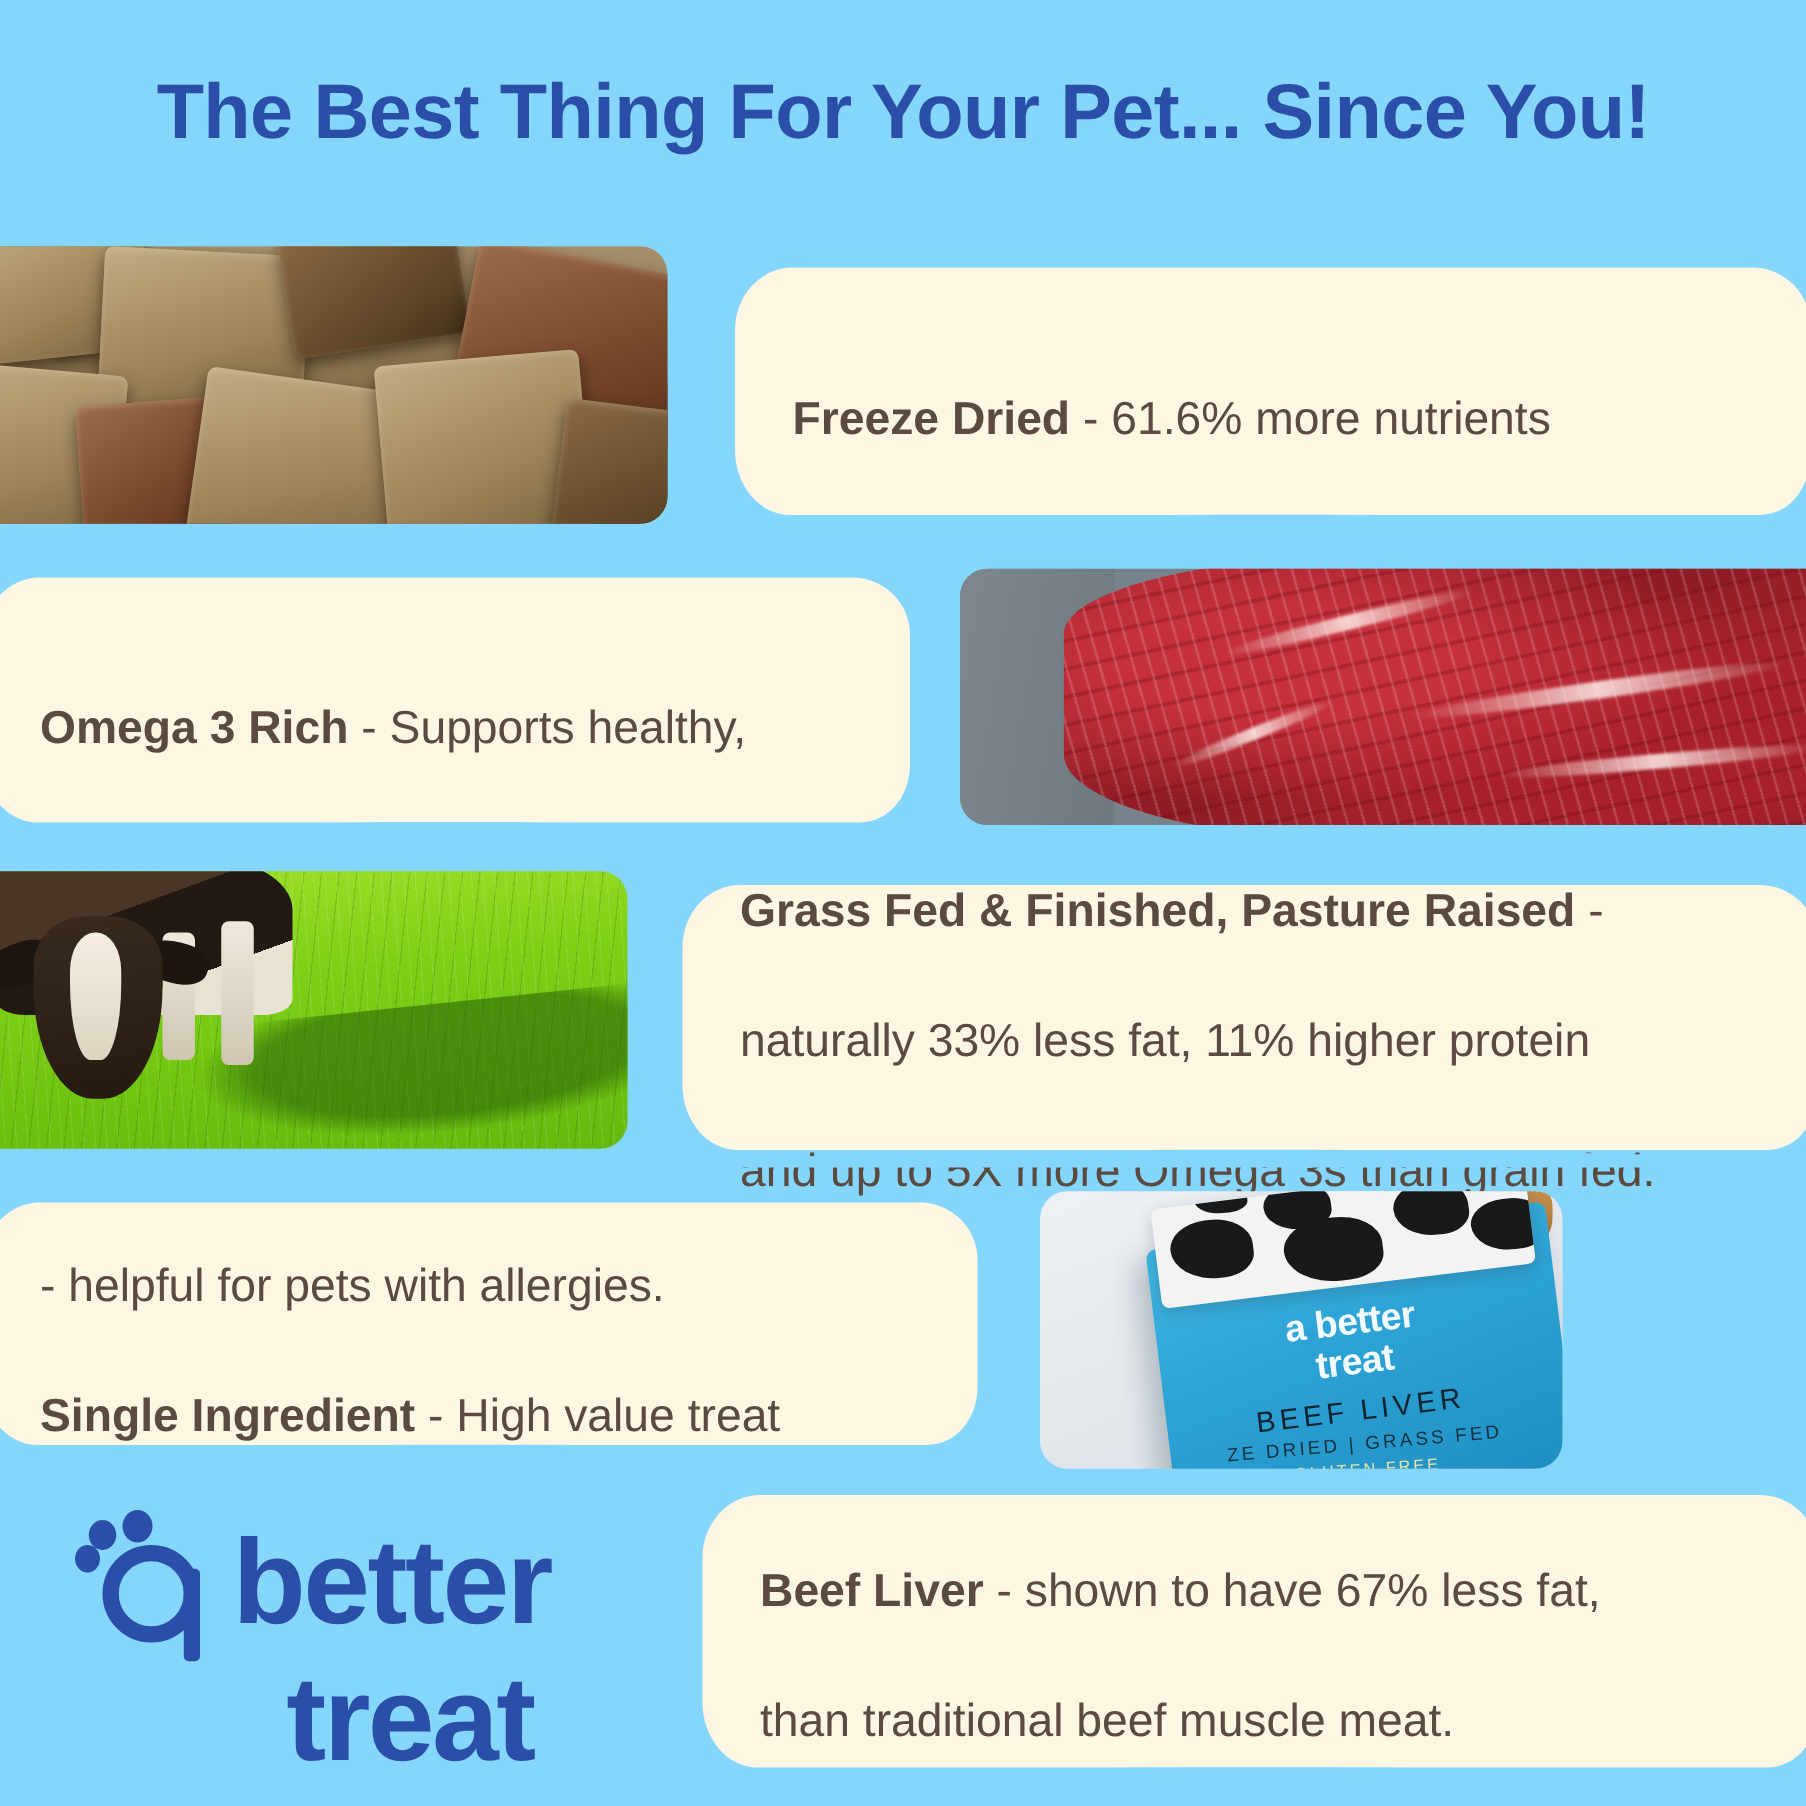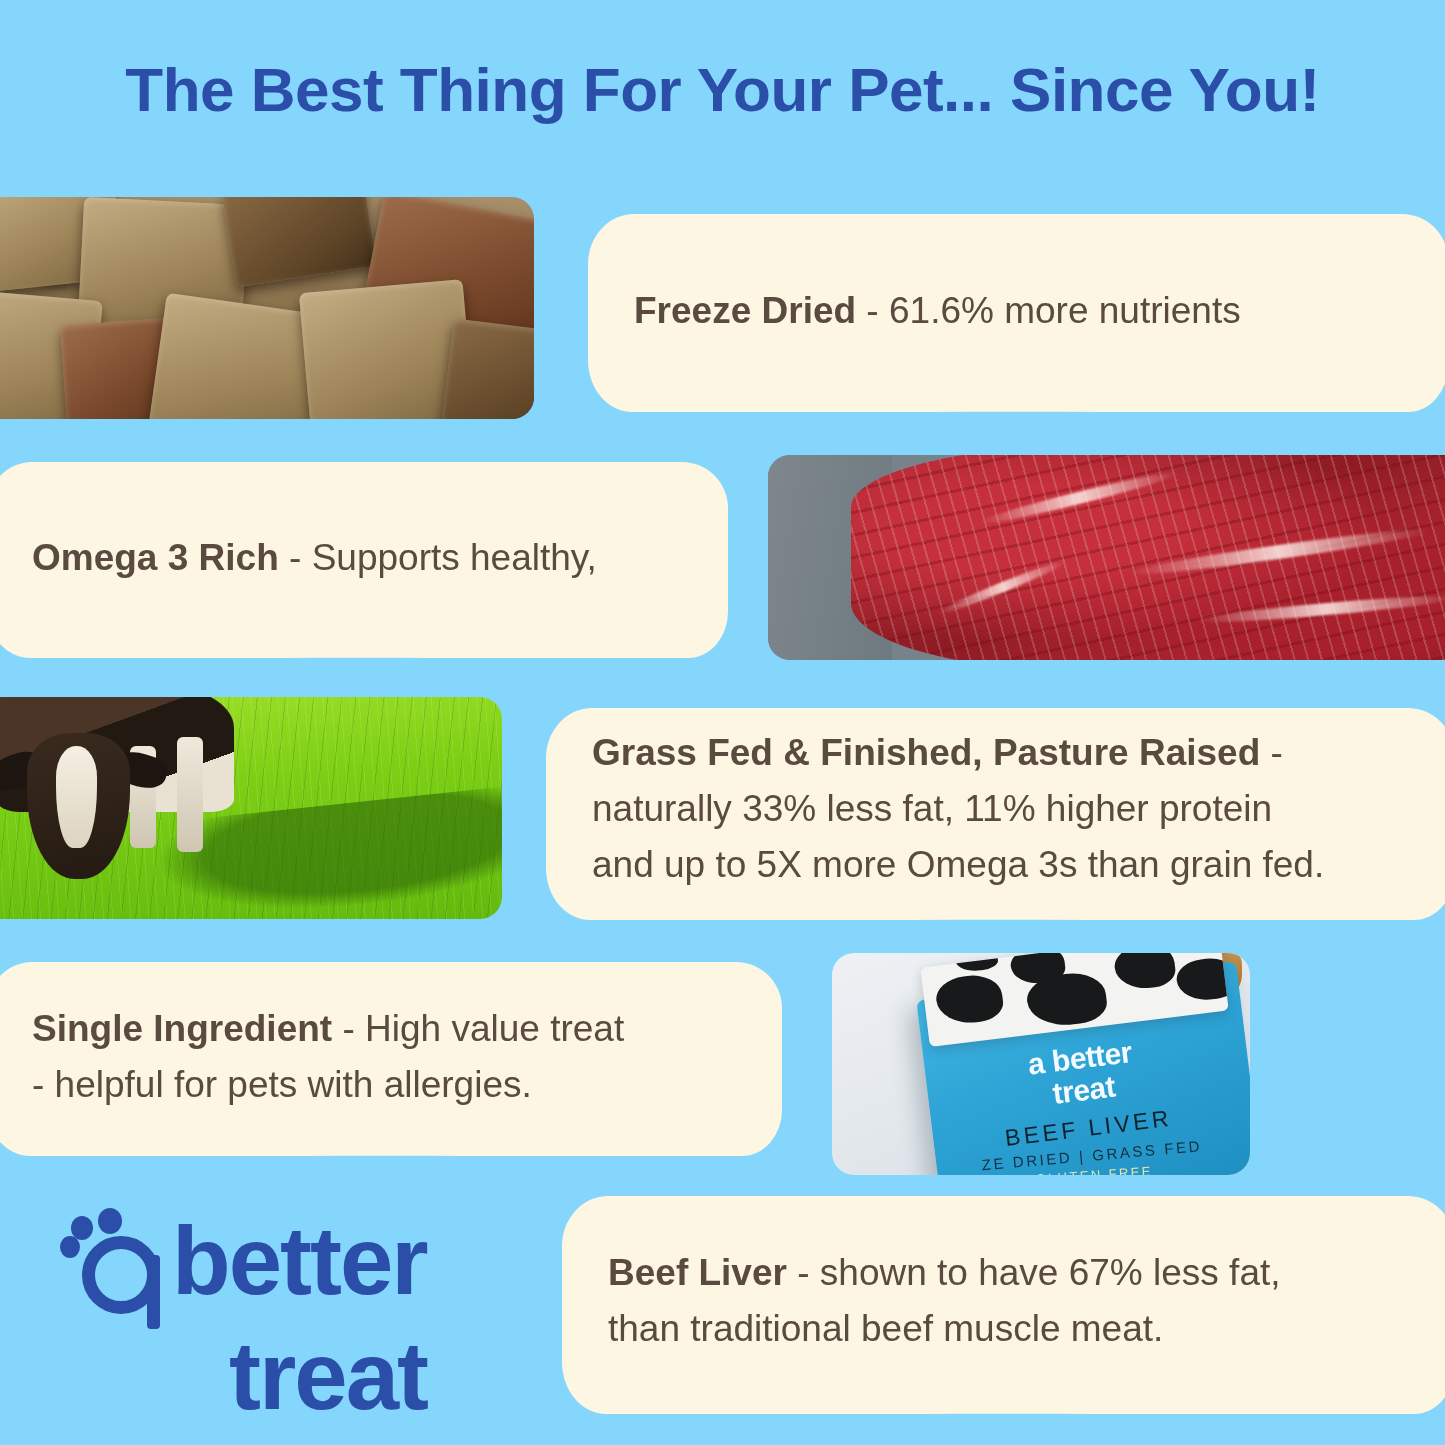--- a/index.html
+++ b/index.html
@@ -50,20 +50,21 @@
     background:#85d6fc;
     border-radius:50% 50% 0 0 / 100% 100% 0 0;
     transform:scaleY(0.55) translateY(20px);
     transform-origin:bottom;
     pointer-events:none;
   }
   .card .line {
     font-size:37px;
     line-height:1.52;
     white-space:nowrap;
+    margin-top:48px;
   }
   .card .line b { font-weight:700; }
 
   
   .photo {
     position:absolute;
     overflow:hidden;
     background:#cfc3ae;
   }
 
@@ -199,21 +200,21 @@
   }
 
   
   .logo{
     position:absolute;
     color:#2b4fa8;
     text-align:center;
     user-select:none;
   }
   .logo-row1{
-    display:flex; align-items:center; 
+    display:flex; align-items:flex-end; gap:14px;
     font-size:96px; font-weight:700; line-height:1; letter-spacing:-2px;
   }
   .paw{ position:relative; width:112px; height:106px; flex:0 0 112px; }
   .paw .pad{
     position:absolute; left:22px; bottom:0;
     width:78px; height:78px;
     border:13px solid #2b4fa8; border-radius:50%;
     box-sizing:border-box;
   }
   .paw .pad::after{
@@ -284,24 +285,24 @@
 
   <div class="card block" style="left:546px; top:708px; width:908px; height:212px; padding-top:20px;">
     <div class="line">
       <b>Grass Fed &amp; Finished, Pasture Raised</b><span> -</span>
     </div>
     <div class="line">naturally 33% less fat, 11% higher protein</div>
     <div class="line">and up to 5X more Omega 3s than grain fed.</div>
   </div>
 
   <div class="card block" style="left:-14px; top:962px; width:796px; height:194px;">
+    <div class="line">- helpful for pets with allergies.</div>
     <div class="line">
       <b>Single Ingredient</b><span> - High value treat</span>
     </div>
-    <div class="line">- helpful for pets with allergies.</div>
   </div>
 
   <div class="photo ph-pack" style="left:832px; top:953px; width:418px; height:222px; border-radius:22px;">
     <div class="dog-fur"></div>
     <div class="pack-bag"></div>
     <div class="pack-cow">
       <div class="spot" style="left:4%;  top:18%; width:22%; height:58%;"></div>
       <div class="spot" style="left:30%; top:-8%; width:18%; height:46%;"></div>
       <div class="spot" style="left:34%; top:30%; width:26%; height:64%;"></div>
       <div class="spot" style="left:64%; top:6%;  width:20%; height:54%;"></div>

